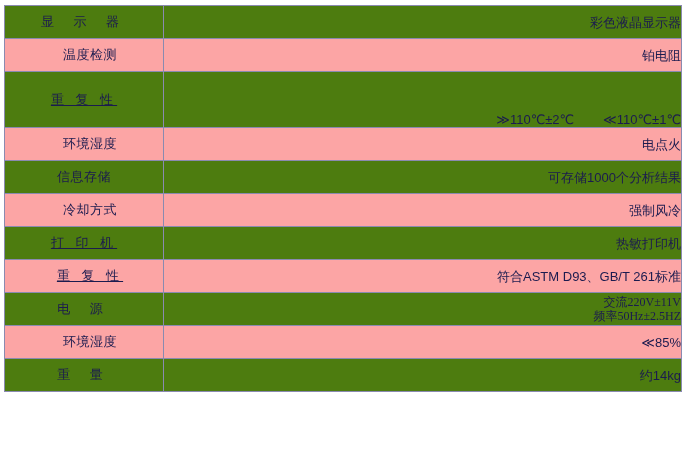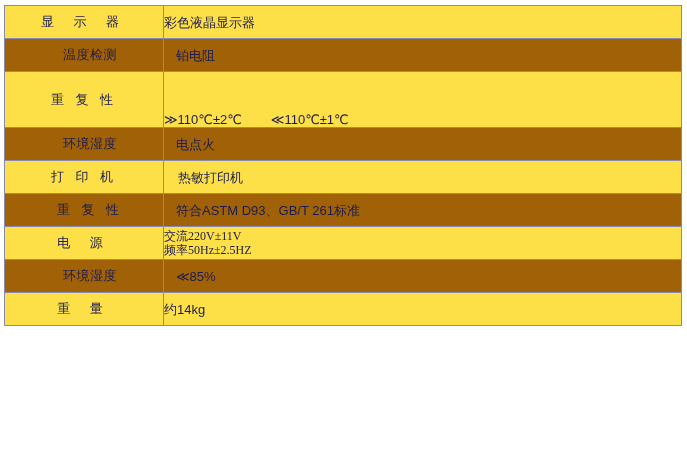--- a/index.html
+++ b/index.html
@@ -34,45 +34,46 @@
     padding: 0;
     height: 32px;
   }
   td.label {
     width: 158px;
     text-align: center;
     letter-spacing: 0.5px;
   }
   td.value {
     padding-left: 9px;
-    text-align: left;
+    text-align: right;
   }
   tr.shade td {
-    background: #fde047;
+    background: #4d7c0f;
   }
   tr.plain td {
-    background: #a16207;
+    background: #fca5a5;
     padding-left: 12px;
   }
   .val-inner {
     display: block;
     line-height: 15px;
   }
   .two-line .val-inner {
     line-height: 14px;
     font-size: 12px;
     font-family: Liberation Serif, serif;
   }
   .rep-cols {
     display: block;
     white-space: pre;
     margin-top: 40px;
   }
   .label-spread {
     letter-spacing: 4px;
+    text-decoration: underline;
   }
   .label-spread-wide {
     letter-spacing: 8px;
   }
 </style>
 </head>
 <body>
 
 <div class="spec-wrap">
   <table class="spec-table">
@@ -108,21 +109,37 @@
 
       <tr class="plain">
         <td class="label">
           <span>环境湿度</span>
         </td>
         <td class="value">
           <span class="val-inner">电点火</span>
         </td>
       </tr>
 
+      <tr class="shade">
+        <td class="label">
+          <span>信息存储</span>
+        </td>
+        <td class="value">
+          <span class="val-inner">可存储1000个分析结果</span>
+        </td>
+      </tr>
 
+      <tr class="plain">
+        <td class="label">
+          <span>冷却方式</span>
+        </td>
+        <td class="value">
+          <span class="val-inner">强制风冷</span>
+        </td>
+      </tr>
 
       <tr class="shade">
         <td class="label">
           <span class="label-spread">打 印 机</span>
         </td>
         <td class="value">
           <span class="val-inner" style="padding-left:14px;">热敏打印机</span>
         </td>
       </tr>
 

